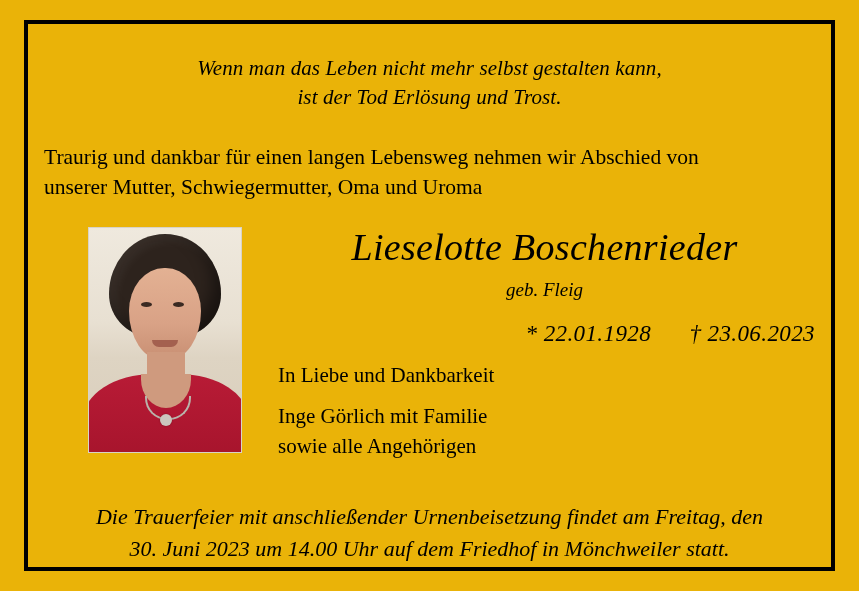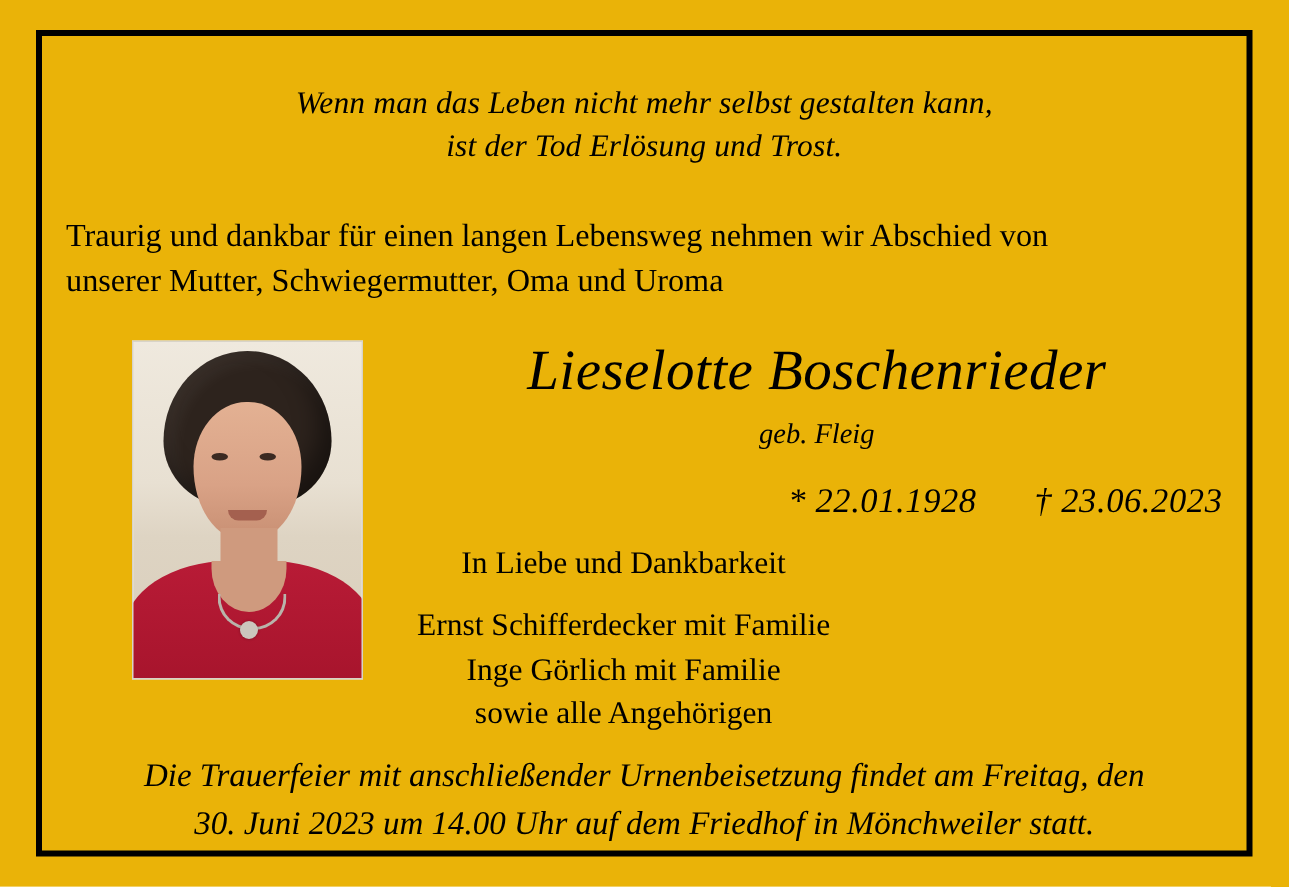--- a/index.html
+++ b/index.html
@@ -200,21 +200,20 @@
     text-align: left;
     font-size: 21px;
     line-height: 1.42;
   }
   .family .gap {
     display: block;
     height: 11px;
   }
   .family .line {
     display: block;
-    text-align: center;
   }
   .footer {
     text-align: center;
     font-size: 22px;
     line-height: 1.45;
     margin-top: 6px;
     font-style: italic;
   }
   .footer .line {
     display: block;
@@ -262,21 +261,20 @@
           <span>22.01.1928</span>
           <span class="sep"></span>
           <span>†</span>
           <span>23.06.2023</span>
         </div>
       </div>
 
       <div class="family">
         <span class="line">In Liebe und Dankbarkeit</span>
         <span class="gap"></span>
-        <span class="line">Ernst Schifferdecker mit Familie</span>
         <span class="line">Inge Görlich mit Familie</span>
         <span class="line">sowie alle Angehörigen</span>
       </div>
 
     </div>
 
     <div class="footer">
       <span class="line">Die Trauerfeier mit anschließender Urnenbeisetzung findet am Freitag, den</span>
       <span class="line">30. Juni 2023 um 14.00 Uhr auf dem Friedhof in Mönchweiler statt.</span>
     </div>

